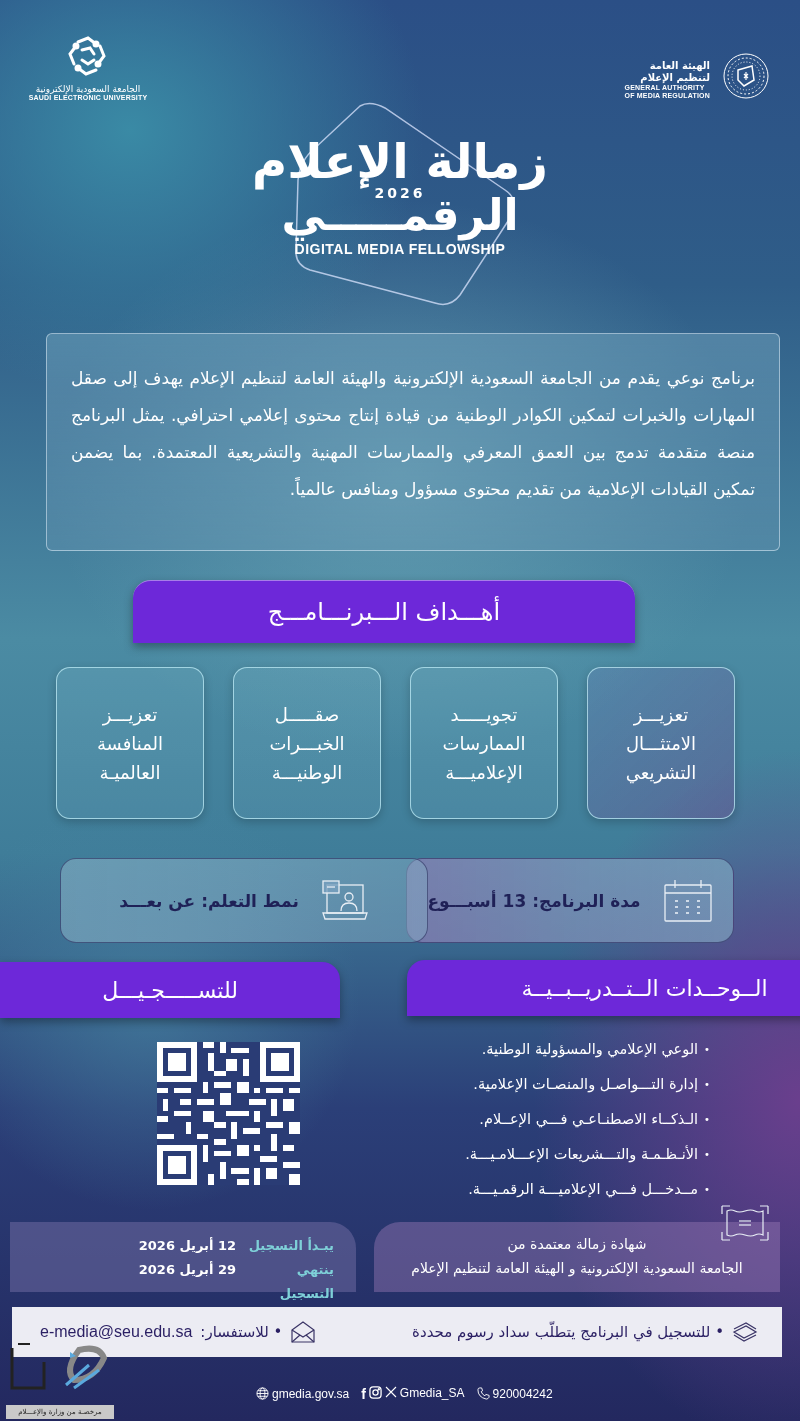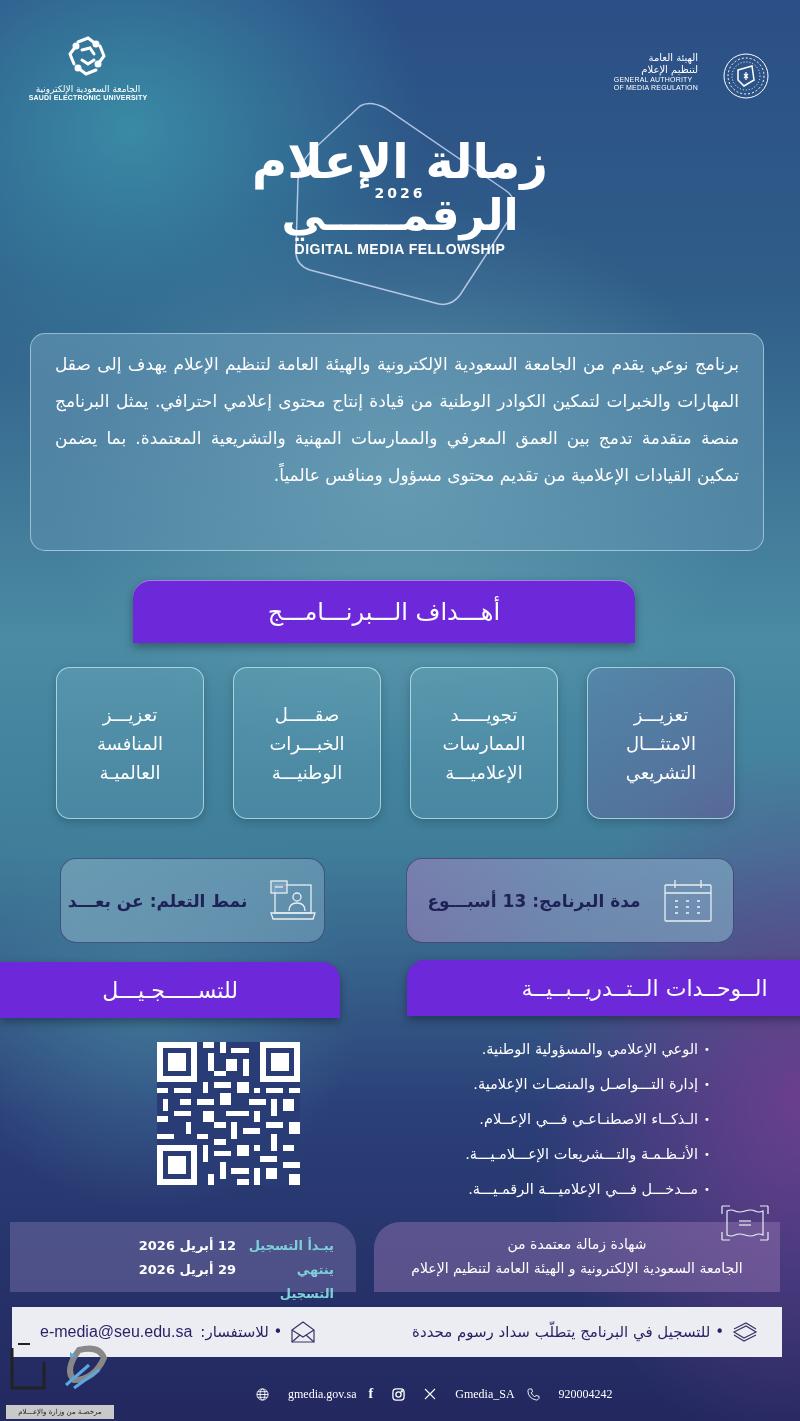--- a/index.html
+++ b/index.html
@@ -13,39 +13,39 @@
       radial-gradient(ellipse 300px 300px at 150px 1000px, rgba(70,130,160,0.7) 0%, rgba(70,130,160,0) 70%),
       linear-gradient(180deg, #2b4f86 0%, #2f5d88 20%, #4b8ba3 45%, #3f7d99 60%, #2b3f78 78%, #23285f 100%);
   }
   .abs { position: absolute; }
 
   
   .logo-seu { left: 28px; top: 32px; width: 120px; text-align: center; }
   .logo-seu svg { display: block; margin: 0 auto 4px; }
   .logo-seu .ar { font-size: 9px; color: #fff; direction: rtl; }
   .logo-seu .en { font-size: 7px; color: #fff; font-weight: bold; letter-spacing: 0.2px; font-family: "Liberation Sans", sans-serif; }
-  .logo-gamr { right: 30px; top: 52px; display: flex; align-items: flex-start; gap: 24px; }
+  .logo-gamr { right: 30px; top: 52px; display: flex; align-items: flex-end; gap: 12px; font-weight: bold; }
   .logo-gamr .txt { text-align: left; }
   .logo-gamr .ar { font-size: 10px; direction: rtl; text-align: right; line-height: 12px; }
   .logo-gamr .en { font-size: 7px; font-family: "Liberation Sans", sans-serif; line-height: 8px; letter-spacing: 0.2px; }
 
   
   .hero-shape { left: 290px; top: 100px; }
   .title-wrap { left: 250px; top: 135px; width: 300px; text-align: center; }
   .title-ar1 { font-size: 48px; font-weight: bold; direction: rtl; line-height: 52px; }
   .title-year { font-size: 14px; font-weight: bold; letter-spacing: 3px; margin-top: -2px; }
   .title-ar2 { font-size: 44px; font-weight: bold; direction: rtl; line-height: 44px; margin-top: -8px; }
   .title-en { font-family: "Liberation Sans", sans-serif; font-weight: bold; font-size: 14px; letter-spacing: 0.5px; margin-top: 4px; }
 
   
   .intro-card {
-    left: 30px; top: 333px; width: 734px; height: 218px; box-sizing: border-box;
-    border-radius: 15px; border: 1px solid rgba(220,235,245,0.55);
+    left: 46px; top: 333px; width: 734px; height: 218px; box-sizing: border-box;
+    border-radius: 6px; border: 1px solid rgba(220,235,245,0.55);
     background: linear-gradient(180deg, rgba(120,170,195,0.45), rgba(120,160,190,0.25));
-    padding: 12px 24px; direction: rtl; text-align: justify;
+    padding: 26px 24px; direction: rtl; text-align: justify;
   }
   .intro-card p { margin: 0; font-size: 17px; line-height: 37px; text-align-last: right; }
 
   
   .hdr-bar {
     background: #6d28d9; box-shadow: 0 4px 10px rgba(0,0,0,0.35);
     display: flex; align-items: center; justify-content: center;
     font-weight: normal; direction: rtl;
   }
   .goals-hdr { left: 133px; top: 580px; width: 502px; height: 62px; border-radius: 18px 18px 0 0; font-size: 24px; border-top: 1px solid rgba(255,255,255,0.4); }
@@ -66,21 +66,21 @@
 
   
   .info {
     top: 858px; height: 85px; box-sizing: border-box; border-radius: 16px;
     border: 1px solid rgba(40,40,90,0.6);
     background: linear-gradient(90deg, rgba(140,180,200,0.55), rgba(130,170,195,0.5));
     display: flex; align-items: center; justify-content: center; gap: 22px; direction: rtl;
     color: #1f2157; font-weight: bold; font-size: 17px;
   }
   .info.duration { left: 406px; width: 328px; background: linear-gradient(90deg, rgba(150,130,185,0.65), rgba(140,185,205,0.55)); }
-  .info.mode { left: 60px; width: 265px; }
+  .info.mode { left: 60px; width: 368px; }
 
   
   .modules-hdr { left: 407px; top: 960px; width: 393px; height: 56px; border-radius: 18px 0 0 0; font-size: 22px; padding-left: 41px; }
   .register-hdr { left: 0; top: 962px; width: 340px; height: 56px; border-radius: 0 18px 0 0; font-size: 22px; }
 
   .modules-list { left: 420px; top: 1032px; width: 290px; direction: rtl; list-style: none; margin: 0; padding: 0; }
   .modules-list li { font-size: 14.5px; line-height: 34px; white-space: nowrap; }
   .modules-list li .dot { font-size: 10px; margin-left: 6px; vertical-align: middle; }
 
   .qr { left: 157px; top: 1042px; width: 143px; height: 143px; }
@@ -108,21 +108,21 @@
   .notice {
     left: 12px; top: 1307px; width: 770px; height: 50px; box-sizing: border-box;
     background: #ececf3; display: flex; align-items: center; justify-content: space-between;
     padding: 0 24px 0 28px; color: #2a1f63; font-size: 15px;
   }
   .notice .part { display: flex; align-items: center; gap: 8px; direction: rtl; }
   .notice .email { direction: ltr; font-family: "Liberation Sans", sans-serif; font-size: 16px; }
 
   
   .footer { left: 256px; top: 1386px; display: flex; align-items: center; gap: 12px; font-size: 12px; font-family: "Liberation Sans", sans-serif; }
-  .footer .item { display: flex; align-items: center; gap: 19px; font-family: Liberation Serif, serif; }
+  .footer .item { display: flex; align-items: flex-start; gap: 3px; }
 
   
   .watermark { left: 4px; top: 1340px; width: 120px; height: 70px; }
   .watermark .tag { position: absolute; left: 2px; top: 65px; width: 108px; height: 14px; background: #c9c9c9; color: #222; font-size: 7px; text-align: center; line-height: 14px; direction: rtl; }
 </style>
 </head>
 <body>
 
 <div class="abs logo-seu">
   <svg width="48" height="48" viewBox="0 0 48 48" fill="none" stroke="#fff" stroke-width="3" stroke-linecap="round">

